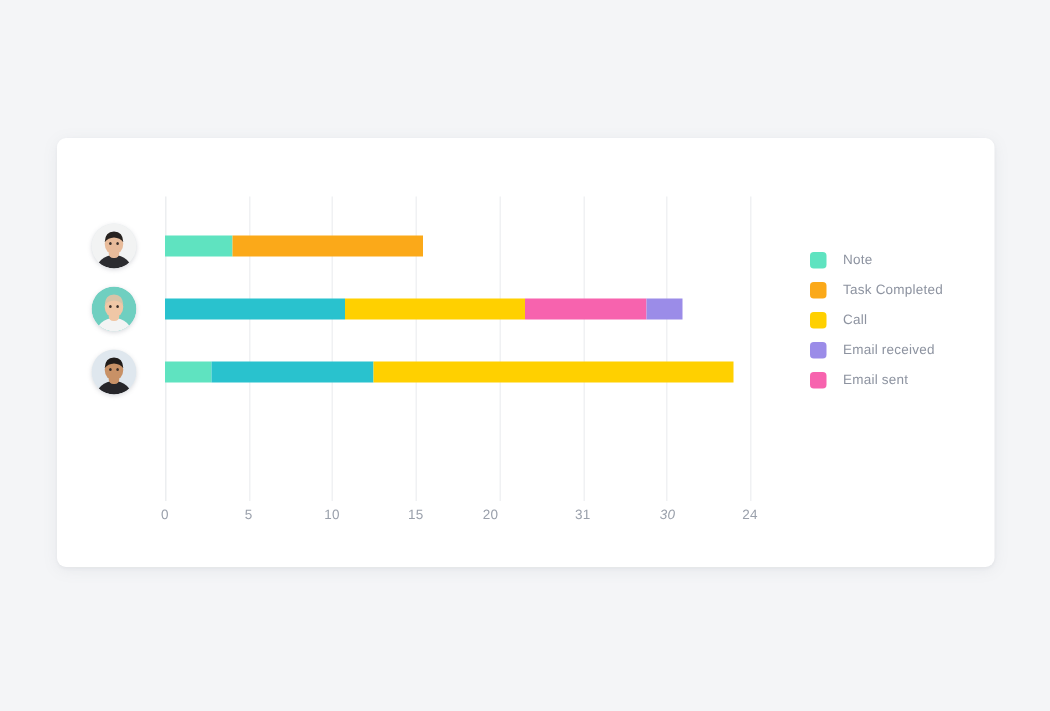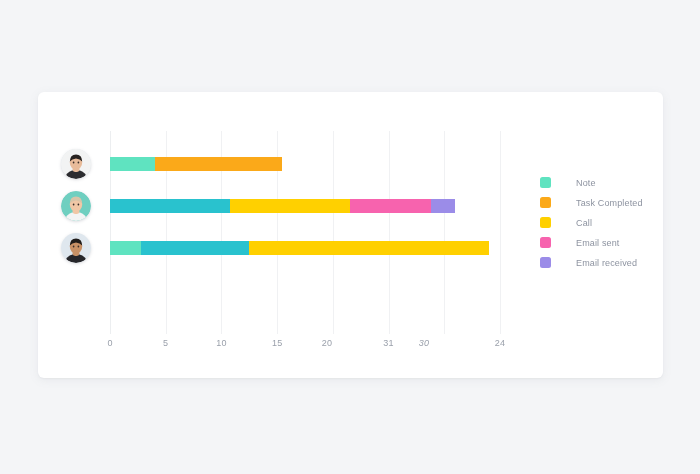--- a/index.html
+++ b/index.html
@@ -92,24 +92,23 @@
     letter-spacing: 0.2px;
   }
   .legend {
     position: absolute;
     left: 502px;
     top: 76px;
     width: 120px;
   }
   .legend-item {
     display: flex;
-    align-items: flex-end;
+    align-items: flex-start;
     height: 20px;
     margin-bottom: 0px;
-    gap: 14px;
   }
   .legend-swatch {
     width: 11px;
     height: 11px;
     border-radius: 2.5px;
     flex: 0 0 auto;
   }
   .legend-label {
     font-size: 9px;
     color: #8d93a0;
@@ -205,42 +204,42 @@
           </div>
         </div>
 
       <div class="xaxis" id="xaxis">
           <div class="xtick" style="left: 0px;">0</div>
           <div class="xtick" style="left: 55.7143px;">5</div>
           <div class="xtick" style="left: 111.429px;">10</div>
           <div class="xtick" style="left: 167.143px; text-align: center;">15</div>
           <div class="xtick" style="left: 217px;">20</div>
           <div class="xtick" style="left: 278.571px;">31</div>
-          <div class="xtick" style="left: 314px; font-style: italic;">30</div>
+          <div class="xtick" style="left: 335px; font-style: italic;">30</div>
           <div class="xtick" style="left: 390px;">24</div>
         </div>
 
       <div class="legend" id="legend">
           <div class="legend-item">
             <span class="legend-swatch" style="background: rgb(95, 227, 192);"></span>
             <span class="legend-label">Note</span>
           </div>
           <div class="legend-item">
             <span class="legend-swatch" style="background: rgb(251, 169, 25);"></span>
             <span class="legend-label">Task Completed</span>
           </div>
           <div class="legend-item">
             <span class="legend-swatch" style="background: rgb(255, 208, 0);"></span>
             <span class="legend-label">Call</span>
           </div>
           <div class="legend-item">
+            <span class="legend-swatch" style="background: rgb(155, 140, 232);"></span>
+            <span class="legend-label">Email received</span>
+          </div>
+          <div class="legend-item">
             <span class="legend-swatch" style="background: rgb(247, 99, 174);"></span>
             <span class="legend-label">Email sent</span>
-          </div>
-          <div class="legend-item">
-            <span class="legend-swatch" style="background: rgb(155, 140, 232);"></span>
-            <span class="legend-label">Email received</span>
           </div>
         </div>
 
     </div>
   </div>
 </div>
 
 </body></html>

